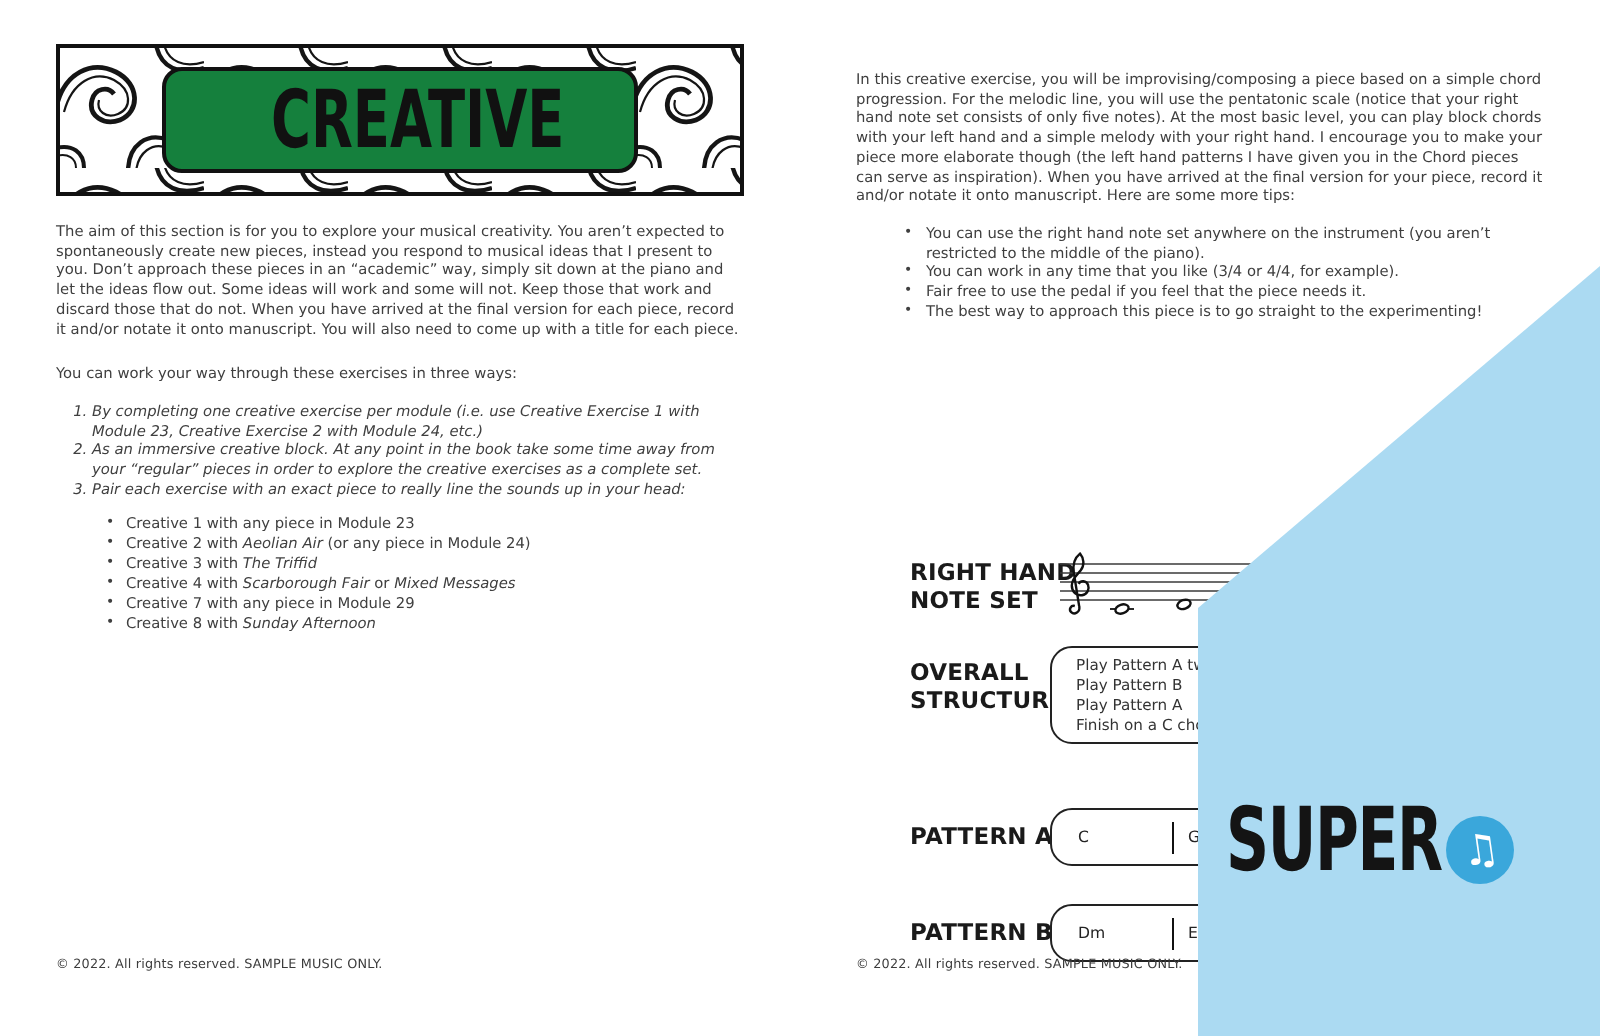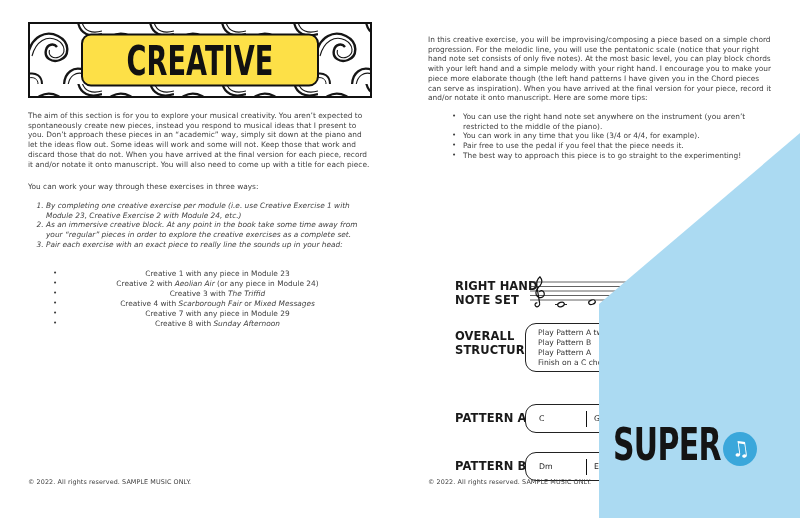--- a/index.html
+++ b/index.html
@@ -11,34 +11,34 @@
   }
   .page{position:absolute;top:22px;width:344px;}
   .page-left{left:28px;}
   .page-right{left:428px;height:474px;}
 
   
   .banner{position:relative;height:76px;border:2.3px solid #111;box-sizing:border-box;overflow:hidden;}
   .banner svg{position:absolute;inset:0;width:100%;height:100%;display:block;}
   .banner-label{
     position:absolute;left:50%;top:50%;transform:translate(-50%,-50%);
-    width:238px;height:53px;background:#fde047;border:2.3px solid #111;border-radius:10px;
-    display:flex;align-items:center;justify-content:center;box-sizing:border-box;
+    width:238px;height:53px;background:#15803d;border:2.3px solid #111;border-radius:10px;
+    display:flex;align-items:center;justify-content:flex-end;box-sizing:border-box;
   }
   .banner-title{
     font-weight:bold;font-size:40px;color:#111;line-height:1;white-space:nowrap;
     transform:scaleX(.68);letter-spacing:0px;
   }
 
   
   .bodytext{margin-top:13px;font-size:7.4px;line-height:9.7px;}
   .bodytext p{margin:0 0 9px 0;}
   ol.numbered{margin:9px 0 0 0;padding-left:18px;list-style-position:outside;}
   ol.numbered li{margin:0;font-style:italic;}
-  ul.dots{list-style:none;margin:20px 0 0 0;padding-left:35px;text-align:center;}
+  ul.dots{list-style:none;margin:8px 0 0 0;padding-left:35px;}
   ul.dots li{position:relative;line-height:9.9px;}
   ul.dots li::before{content:"•";position:absolute;left:-10px;font-size:7px;}
   ul.tips{list-style:none;margin:8px 0 0 0;padding-left:35px;}
   ul.tips li{position:relative;line-height:9.7px;}
   ul.tips li::before{content:"•";position:absolute;left:-11px;font-size:7px;}
   .it{font-style:italic;}
 
   
   .sec-label{position:absolute;left:27px;font-size:11.5px;font-weight:bold;color:#1a1a1a;line-height:13.5px;letter-spacing:.1px;}
   .staff-wrap{position:absolute;left:100px;top:250px;width:160px;height:52px;}
@@ -54,21 +54,21 @@
   
   .footer{position:absolute;top:478px;font-size:6.4px;color:#3c3c3c;letter-spacing:.1px;}
   .footer-left{left:28px;}
   .footer-right{left:428px;}
 
   
   .overlay{
     position:absolute;inset:0;background:#abdaf2;
     clip-path:polygon(800px 133px,599px 304px,599px 518px,800px 518px);
   }
-  .logo{position:absolute;left:613px;top:426px;color:#141414;}
+  .logo{position:absolute;left:613px;top:402px;color:#141414;}
   .logo-line{display:block;height:38px;}
   .logo-text{
     display:inline-block;font-weight:bold;font-size:44px;line-height:38px;
     letter-spacing:-1px;transform:scaleX(.68);transform-origin:left center;white-space:nowrap;
   }
   .note-circle{
     position:absolute;left:110px;top:6px;width:34px;height:34px;border-radius:50%;
     background:#3aa7db;display:flex;align-items:center;justify-content:center;
   }
   .note-circle span{color:#fff;font-size:21px;line-height:1;transform:rotate(-8deg);}
@@ -123,21 +123,21 @@
 </section>
 
 <section class="page page-right">
 
   <div class="bodytext">
     <p>In this creative exercise, you will be improvising/composing a piece based on a simple chord progression. For the melodic line, you will use the pentatonic scale (notice that your right hand note set consists of only five notes). At the most basic level, you can play block chords with your left hand and a simple melody with your right hand. I encourage you to make your piece more elaborate though (the left hand patterns I have given you in the Chord pieces can serve as inspiration). When you have arrived at the final version for your piece, record it and/or notate it onto manuscript. Here are some more tips:</p>
     <ul class="tips">
 
     <li><span>You can use the right hand note set anywhere on the instrument (you aren’t restricted to the middle of the piano).</span></li>
         <li><span>You can work in any time that you like (3/4 or 4/4, for example).</span></li>
-        <li><span>Pair free to use the pedal if you feel that the piece needs it.</span></li>
+        <li><span>Fair free to use the pedal if you feel that the piece needs it.</span></li>
         <li><span>The best way to approach this piece is to go straight to the experimenting!</span></li>
       </ul>
   </div>
 
   <div class="sec-label" style="top:258px;">
     <span>RIGHT HAND</span><br>
     <span>NOTE SET</span>
   </div>
   <div class="staff-wrap">
     <svg viewBox="0 0 160 52" width="160" height="52">

